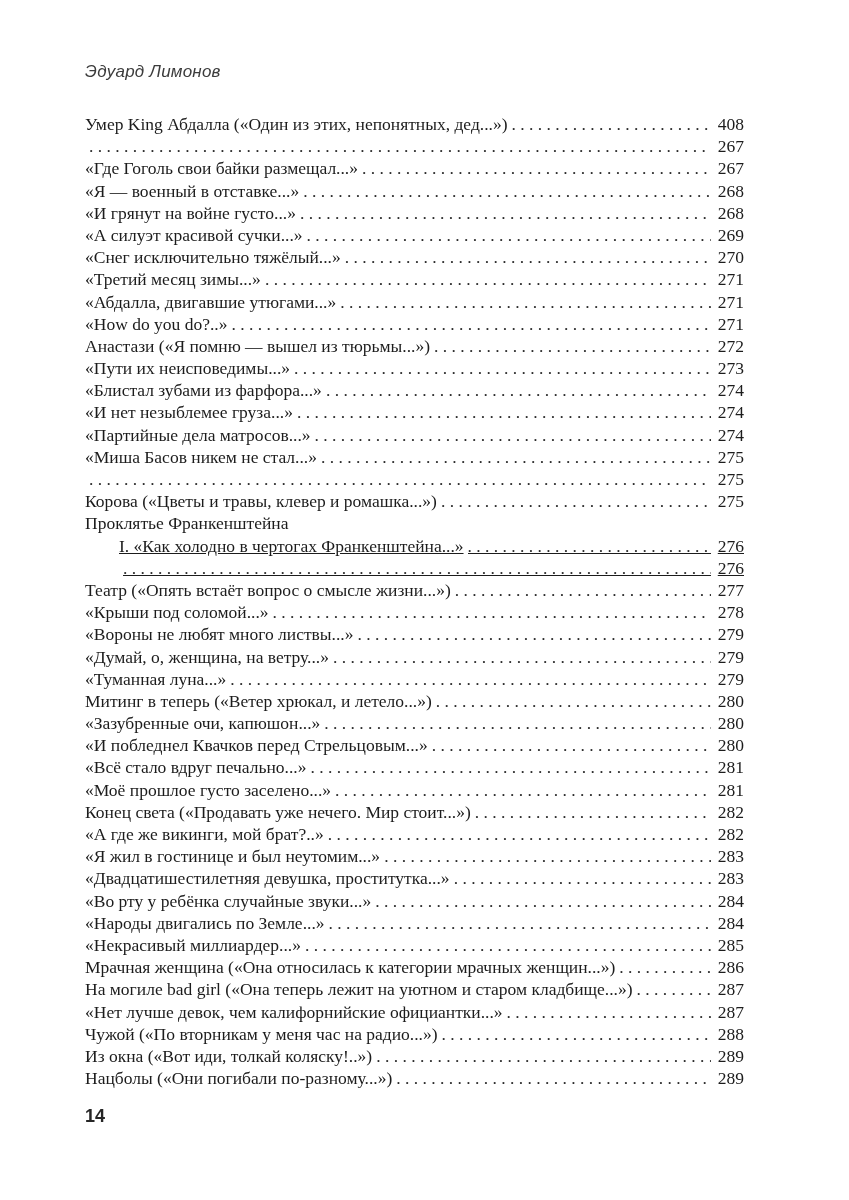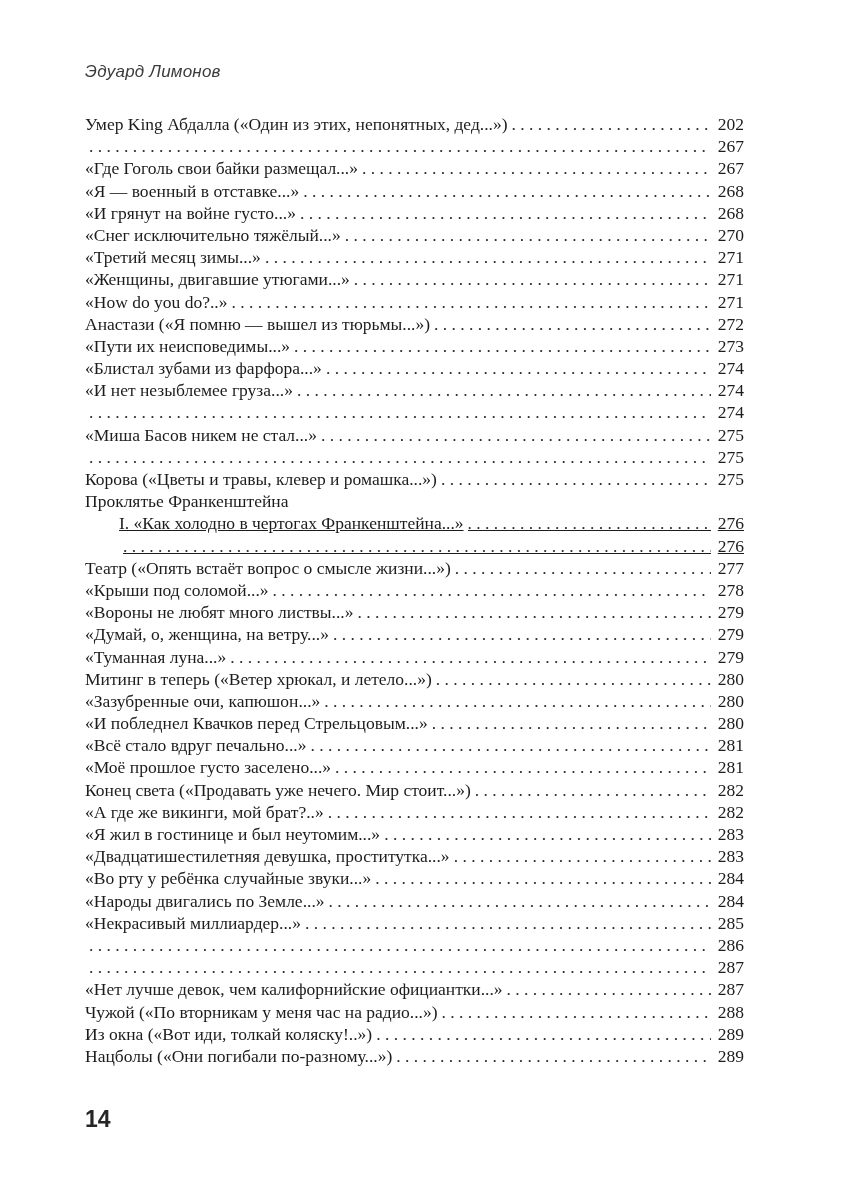--- a/index.html
+++ b/index.html
@@ -54,35 +54,35 @@
     flex: 0 0 auto;
     min-width: 30px;
     text-align: right;
   }
   .folio {
     position: absolute;
     left: 85px;
     top: 1106px;
     font-family: "Liberation Sans", sans-serif;
     font-weight: bold;
-    font-size: 23px;
+    font-size: 18px;
     color: #262626;
   }
 </style>
 </head>
 <body>
 
 <div class="page">
   <div class="author">Эдуард Лимонов</div>
 
   <div class="toc">
       <div class="row">
         <span class="title">Умер King Абдалла («Один из этих, непонятных, дед...»)</span>
         <span class="leader"></span>
-        <span class="pageno">202</span>
+        <span class="pageno">408</span>
       </div>
       <div class="row">
         <span class="leader"></span>
         <span class="pageno">267</span>
       </div>
       <div class="row">
         <span class="title">«Где Гоголь свои байки размещал...»</span>
         <span class="leader"></span>
         <span class="pageno">267</span>
       </div>
@@ -90,31 +90,36 @@
         <span class="title">«Я — военный в отставке...»</span>
         <span class="leader"></span>
         <span class="pageno">268</span>
       </div>
       <div class="row">
         <span class="title">«И грянут на войне густо...»</span>
         <span class="leader"></span>
         <span class="pageno">268</span>
       </div>
       <div class="row">
+        <span class="title">«А силуэт красивой сучки...»</span>
+        <span class="leader"></span>
+        <span class="pageno">269</span>
+      </div>
+      <div class="row">
         <span class="title">«Снег исключительно тяжёлый...»</span>
         <span class="leader"></span>
         <span class="pageno">270</span>
       </div>
       <div class="row">
         <span class="title">«Третий месяц зимы...»</span>
         <span class="leader"></span>
         <span class="pageno">271</span>
       </div>
       <div class="row">
-        <span class="title">«Женщины, двигавшие утюгами...»</span>
+        <span class="title">«Абдалла, двигавшие утюгами...»</span>
         <span class="leader"></span>
         <span class="pageno">271</span>
       </div>
       <div class="row">
         <span class="title">«How do you do?..»</span>
         <span class="leader"></span>
         <span class="pageno">271</span>
       </div>
       <div class="row">
         <span class="title">Анастази («Я помню — вышел из тюрьмы...»)</span>
@@ -130,20 +135,21 @@
         <span class="title">«Блистал зубами из фарфора...»</span>
         <span class="leader"></span>
         <span class="pageno">274</span>
       </div>
       <div class="row">
         <span class="title">«И нет незыблемее груза...»</span>
         <span class="leader"></span>
         <span class="pageno">274</span>
       </div>
       <div class="row">
+        <span class="title">«Партийные дела матросов...»</span>
         <span class="leader"></span>
         <span class="pageno">274</span>
       </div>
       <div class="row">
         <span class="title">«Миша Басов никем не стал...»</span>
         <span class="leader"></span>
         <span class="pageno">275</span>
       </div>
       <div class="row">
         <span class="leader"></span>
@@ -245,24 +251,26 @@
         <span class="title">«Народы двигались по Земле...»</span>
         <span class="leader"></span>
         <span class="pageno">284</span>
       </div>
       <div class="row">
         <span class="title">«Некрасивый миллиардер...»</span>
         <span class="leader"></span>
         <span class="pageno">285</span>
       </div>
       <div class="row">
+        <span class="title">Мрачная женщина («Она относилась к категории мрачных женщин...»)</span>
         <span class="leader"></span>
         <span class="pageno">286</span>
       </div>
       <div class="row">
+        <span class="title">На могиле bad girl («Она теперь лежит на уютном и старом кладбище...»)</span>
         <span class="leader"></span>
         <span class="pageno">287</span>
       </div>
       <div class="row">
         <span class="title">«Нет лучше девок, чем калифорнийские официантки...»</span>
         <span class="leader"></span>
         <span class="pageno">287</span>
       </div>
       <div class="row">
         <span class="title">Чужой («По вторникам у меня час на радио...»)</span>

